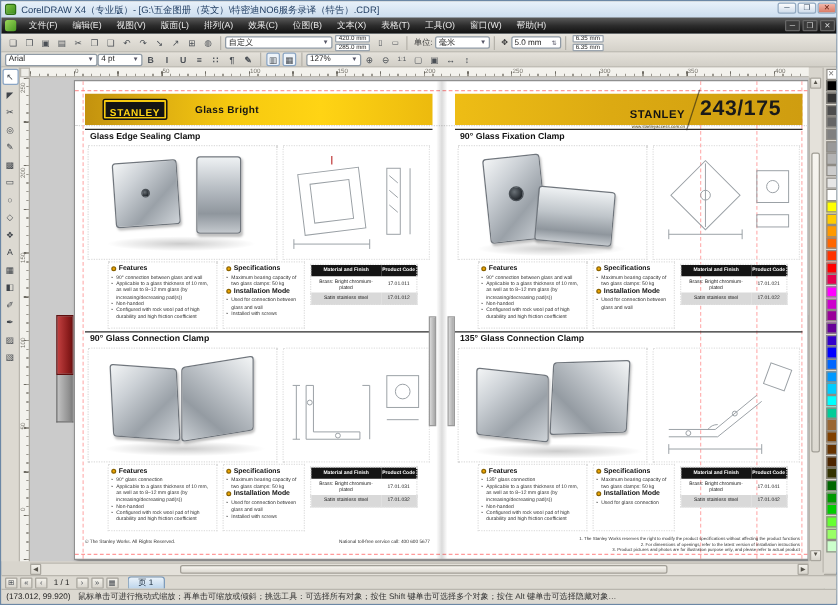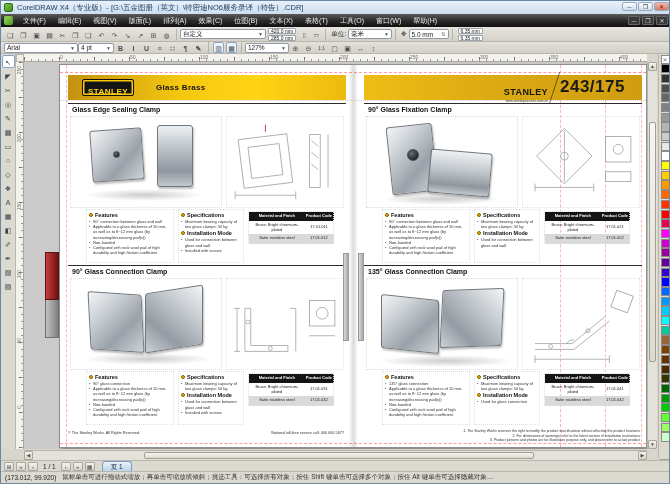--- a/index.html
+++ b/index.html
@@ -346,21 +346,21 @@
       <div class="guide-v" style="left:581px"></div>
       <div class="guide-v" style="left:500px"></div>
       <div class="guide-v" style="left:545px"></div>
 
       <div class="page page-left">
 
         <div class="banner l">
           <div class="stanley-logo">
             <span>STANLEY</span>
           </div>
-          <div class="banner-title">Glass Brass</div>
+          <div class="banner-title">Glass Bright</div>
         </div>
 
         <div class="sec" style="top:38px;height:158px">
           <div class="sec-rule"></div>
           <h3>Glass Edge Sealing Clamp</h3>
           <div class="ph-region">
             <div class="pshadow" style="left:14px;top:72px;width:120px;height:12px"></div>
             <div class="plate" style="left:20px;top:12px;width:52px;height:52px;transform:rotate(-4deg)"></div>
             <div class="plate" style="left:86px;top:8px;width:36px;height:62px;background:linear-gradient(180deg,#eef1f3,#b9bfc5 40%,#8f969d 75%,#c3c8cd)"></div>
             <div class="hole" style="left:42px;top:34px;width:7px;height:7px"></div>

